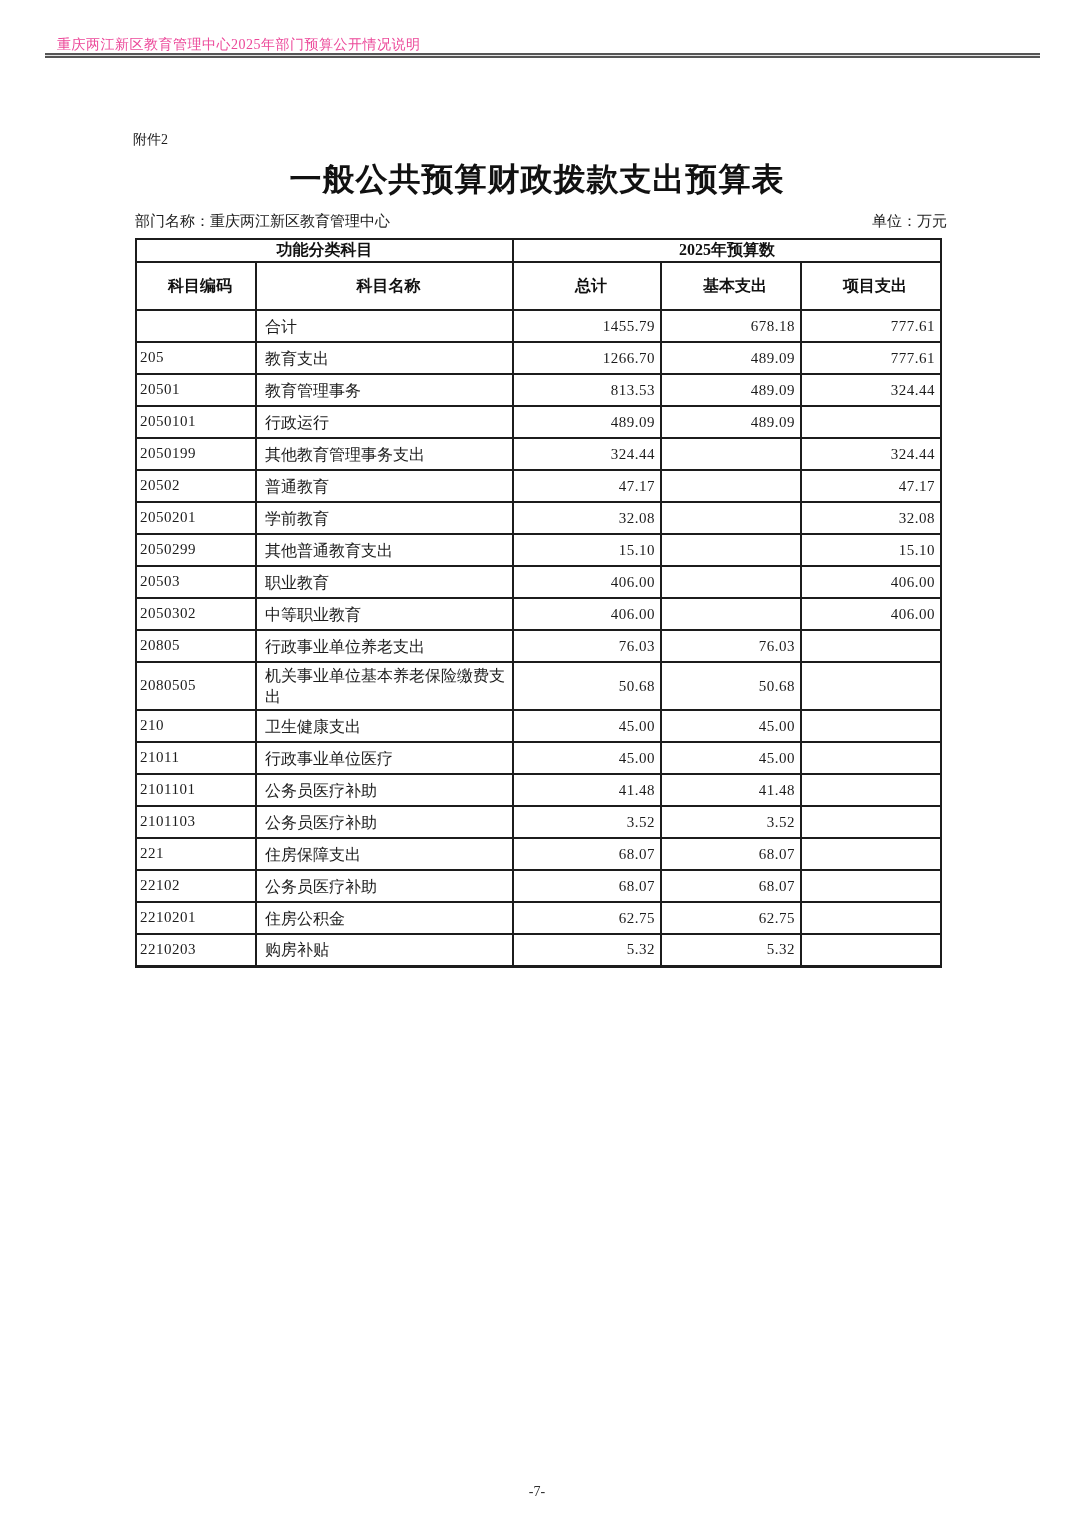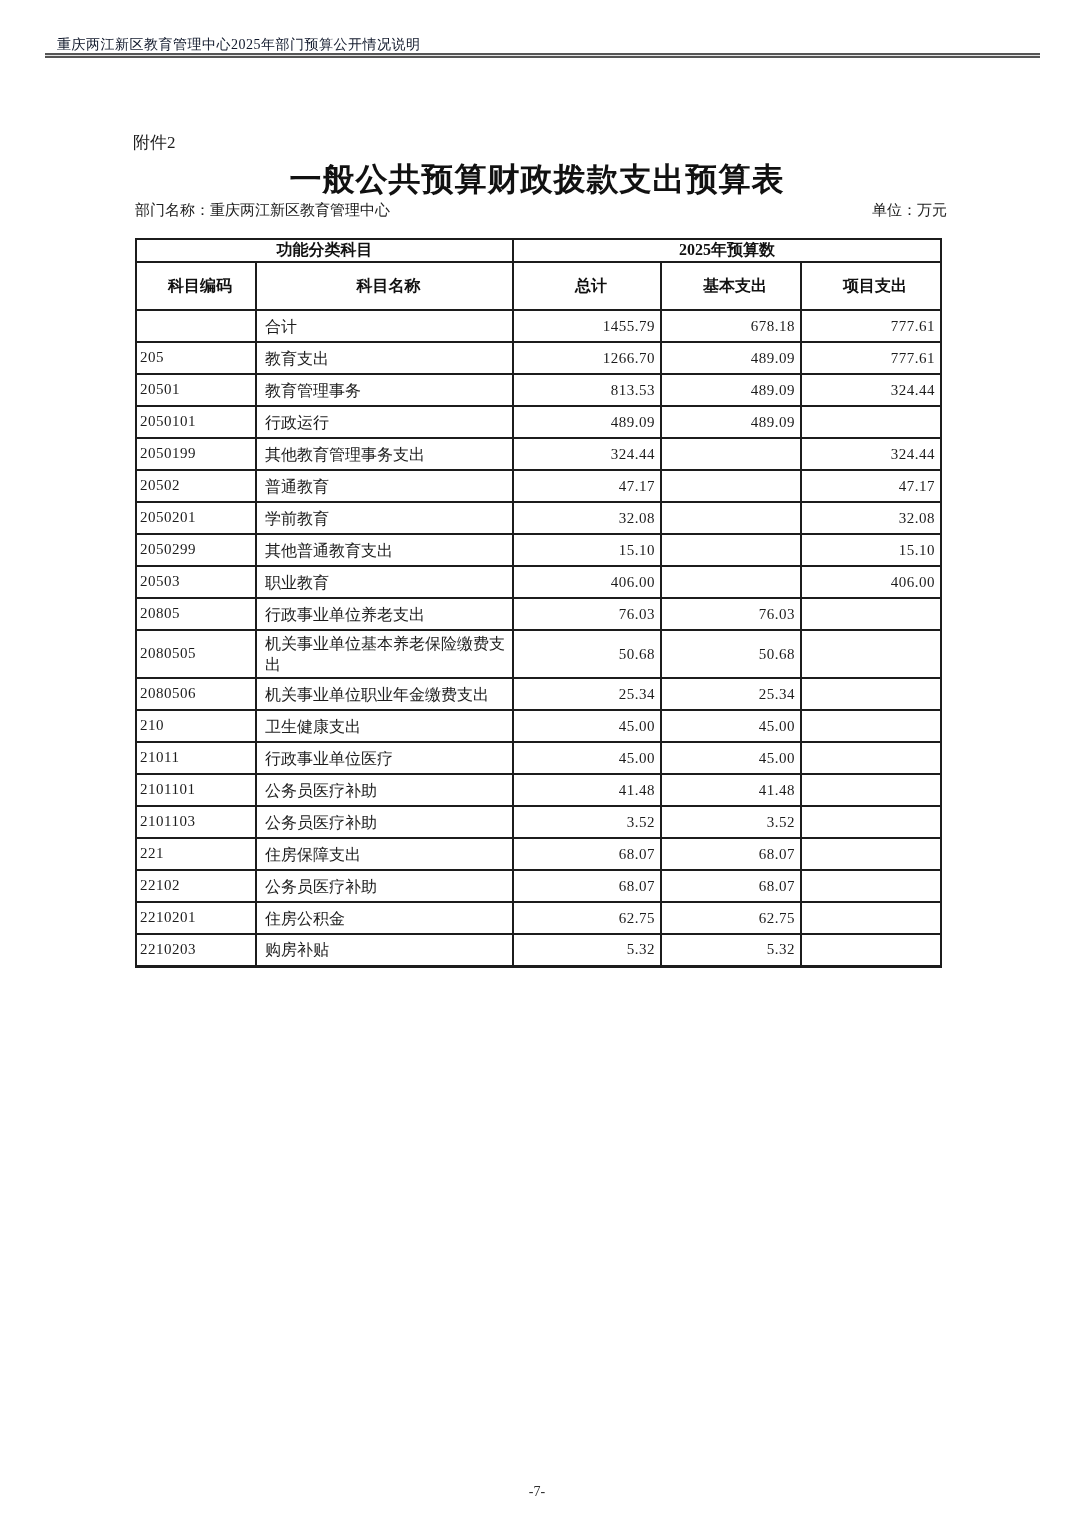--- a/index.html
+++ b/index.html
@@ -10,55 +10,55 @@
     position: relative;
     font-family: "Liberation Serif", "DejaVu Serif", serif;
     color: #1c1c1c;
     overflow: hidden;
   }
   .page-header-text {
     position: absolute;
     left: 57px;
     top: 36px;
     font-size: 14px;
-    color: #0f172a;
+    color: #ec4899;
     letter-spacing: 0.5px;
     white-space: nowrap;
   }
   .header-rule {
     position: absolute;
     left: 45px;
     top: 53px;
     width: 995px;
     height: 5px;
     border-top: 2px solid #555;
     border-bottom: 2px solid #555;
     background: #e2e2e2;
   }
   .attachment-label {
     position: absolute;
     left: 133px;
     top: 131px;
-    font-size: 17px;
+    font-size: 14px;
   }
   .doc-title {
     position: absolute;
     left: 0;
     top: 158px;
     width: 100%;
     text-align: center;
     font-size: 32px;
     font-weight: bold;
     letter-spacing: 1px;
     color: #111;
   }
   .meta-row {
     position: absolute;
     left: 135px;
-    top: 201px;
+    top: 212px;
     width: 812px;
     display: flex;
     justify-content: space-between;
     font-size: 15px;
   }
   table.budget {
     position: absolute;
     left: 135px;
     top: 238px;
     width: 805px;
@@ -204,41 +204,41 @@
         <td class="num">15.10</td>
       </tr>
       <tr>
         <td class="code">20503</td>
         <td class="name">职业教育</td>
         <td class="num">406.00</td>
         <td class="num"></td>
         <td class="num">406.00</td>
       </tr>
       <tr>
+        <td class="code">2050302</td>
+        <td class="name">中等职业教育</td>
+        <td class="num">406.00</td>
+        <td class="num"></td>
+        <td class="num">406.00</td>
+      </tr>
+      <tr>
         <td class="code">20805</td>
         <td class="name">行政事业单位养老支出</td>
         <td class="num">76.03</td>
         <td class="num">76.03</td>
         <td class="num"></td>
       </tr>
       <tr>
         <td class="code">2080505</td>
         <td class="name">机关事业单位基本养老保险缴费支出</td>
         <td class="num">50.68</td>
         <td class="num">50.68</td>
         <td class="num"></td>
       </tr>
       <tr>
-        <td class="code">2080506</td>
-        <td class="name">机关事业单位职业年金缴费支出</td>
-        <td class="num">25.34</td>
-        <td class="num">25.34</td>
-        <td class="num"></td>
-      </tr>
-      <tr>
         <td class="code">210</td>
         <td class="name">卫生健康支出</td>
         <td class="num">45.00</td>
         <td class="num">45.00</td>
         <td class="num"></td>
       </tr>
       <tr>
         <td class="code">21011</td>
         <td class="name">行政事业单位医疗</td>
         <td class="num">45.00</td>

